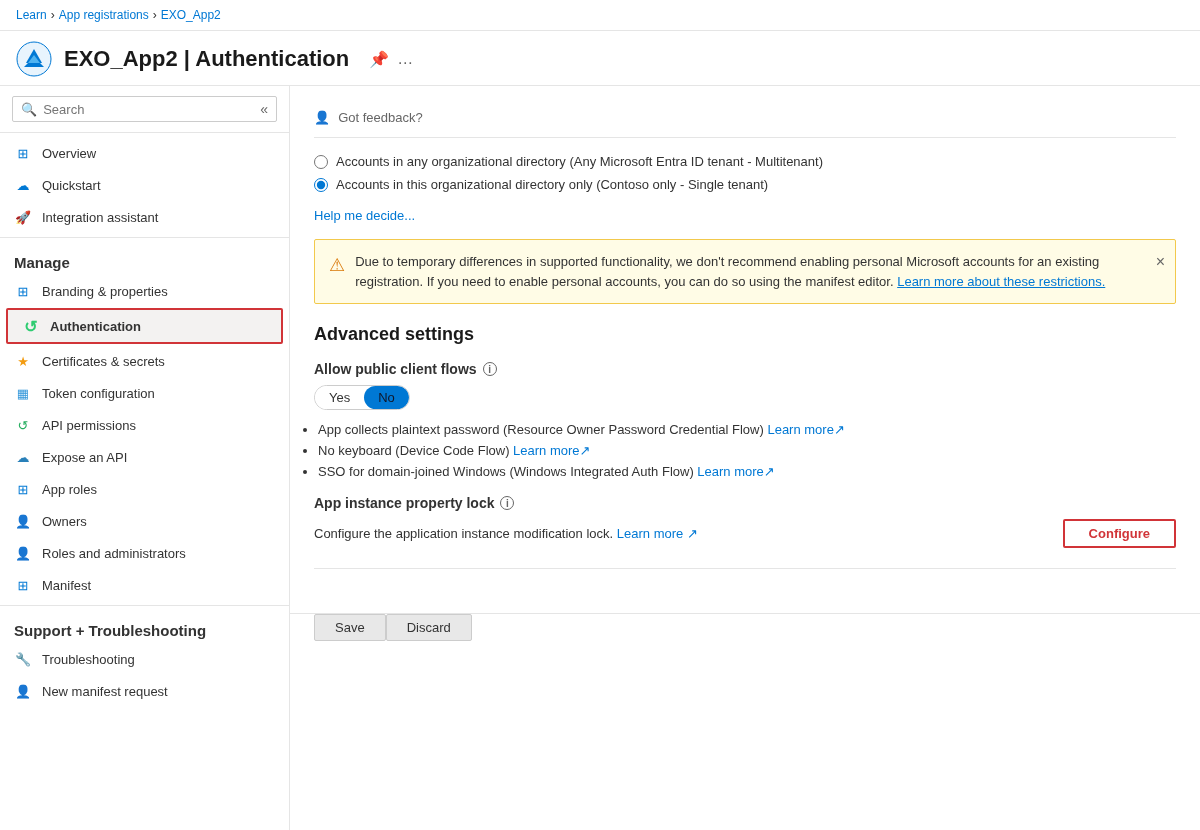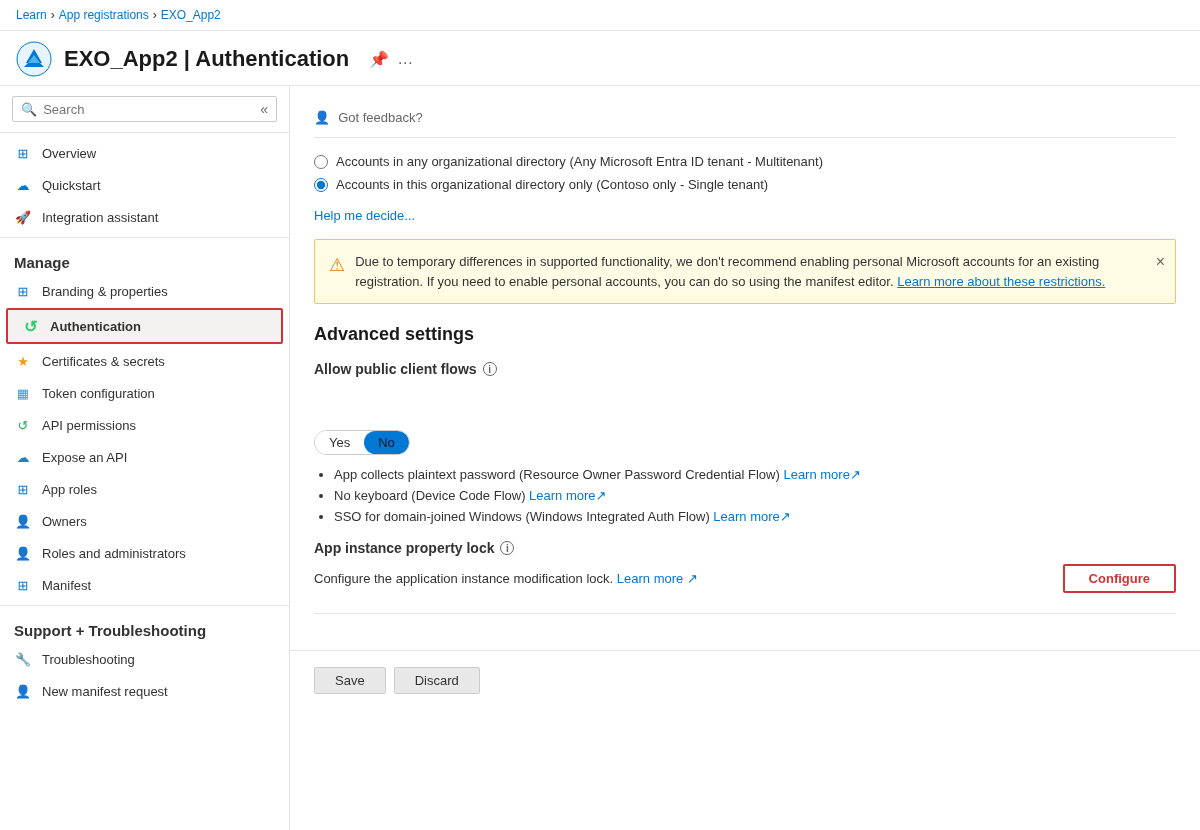--- a/index.html
+++ b/index.html
@@ -53,34 +53,34 @@
     .warning-close { position: absolute; right: 10px; top: 10px; cursor: pointer; color: #666; font-size: 16px; }
     .warning-link { color: #0078d4; text-decoration: underline; cursor: pointer; }
 
     
     .section-title { font-size: 18px; font-weight: 600; margin-bottom: 16px; color: #1a1a1a; }
     .subsection-title { font-size: 14px; font-weight: 600; margin-bottom: 8px; display: flex; align-items: center; gap: 6px; }
     .info-icon { display: inline-flex; align-items: center; justify-content: center; width: 14px; height: 14px; border: 1px solid #666; border-radius: 50%; font-size: 10px; color: #666; cursor: pointer; }
 
     .toggle-row { display: flex; align-items: center; justify-content: space-between; margin-bottom: 12px; }
     .toggle-label { font-size: 13px; color: #333; }
-    .toggle-switch { display: flex; border: 1px solid #ccc; border-radius: 20px; overflow: hidden; margin-top: 45px; }
+    .toggle-switch { display: flex; border: 1px solid #ccc; border-radius: 20px; overflow: hidden; }
     .toggle-option { padding: 4px 14px; font-size: 13px; cursor: pointer; background: #fff; color: #333; }
     .toggle-option.active { background: #0078d4; color: #0f172a; border-radius: 20px; }
 
-    .bullet-list { margin-left: 20px; margin-bottom: 16px; }
+    .bullet-list { margin-left: 4px; margin-bottom: 16px; }
     .bullet-list li { margin-bottom: 6px; font-size: 13px; }
     .bullet-list li a { color: #0078d4; text-decoration: none; }
 
     .property-lock-section { margin-bottom: 20px; border-bottom: 1px solid #e5e5e5; padding-bottom: 20px; }
     .property-lock-row { display: flex; align-items: center; justify-content: space-between; }
     .configure-btn { border: 2px solid #d13438; color: #d13438; background: #fff; padding: 5px 24px; font-size: 13px; font-weight: 600; cursor: pointer; border-radius: 2px; }
 
     
-    .bottom-actions { padding: 16px 24px; border-top: 1px solid #e5e5e5; display: flex; gap: 8px; }
+    .bottom-actions { padding: 0 24px; border-top: 1px solid #e5e5e5; display: flex; gap: 0; margin-top: 8px; }
     .btn-save { background: #e8e8e8; color: #333; border: 1px solid #ccc; padding: 5px 20px; font-size: 13px; cursor: pointer; border-radius: 2px; }
     .btn-discard { background: #e8e8e8; color: #333; border: 1px solid #ccc; padding: 5px 20px; font-size: 13px; cursor: pointer; border-radius: 2px; }
 
     
     .azure-icon { width: 36px; height: 36px; }
 
     
     .icon-overview { color: #0078d4; }
     .icon-quickstart { color: #0078d4; }
     .icon-branding { color: #0078d4; }

